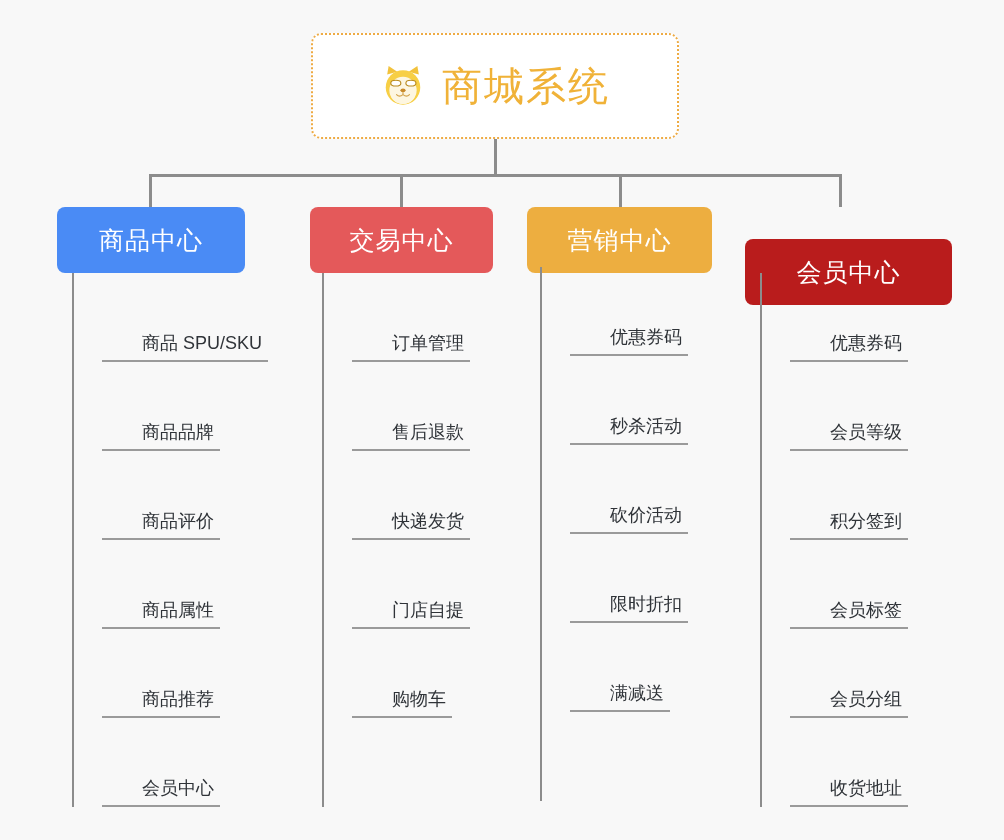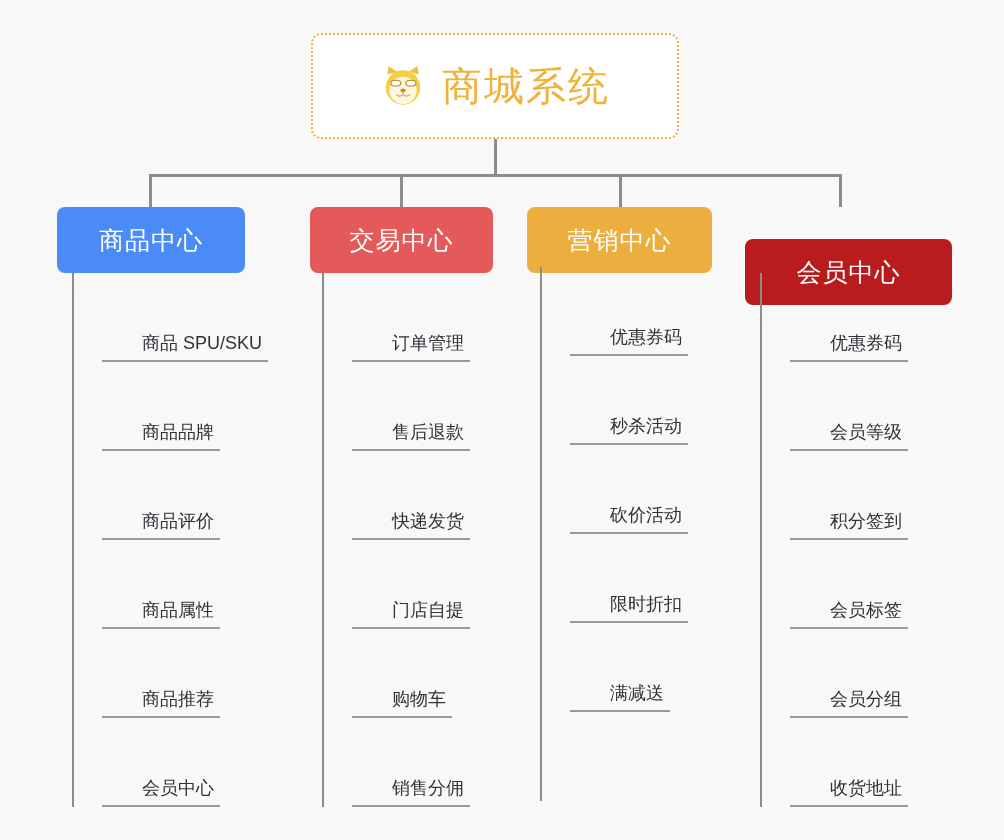--- a/index.html
+++ b/index.html
@@ -192,25 +192,20 @@
     <div class="leaf-item">
       <span class="leaf-text-wrap">
         <span class="leaf-text">门店自提</span>
       </span>
     </div>
     <div class="leaf-item">
       <span class="leaf-text-wrap">
         <span class="leaf-text">购物车</span>
       </span>
     </div>
-    <div class="leaf-item">
-      <span class="leaf-text-wrap">
-        <span class="leaf-text">销售分佣</span>
-      </span>
-    </div>
   </div>
 
   <div class="leaf-col" style="left:540px; top:267px;">
     <div class="leaf-spine" style="height:534px;"></div>
     <div class="leaf-item">
       <span class="leaf-text-wrap">
         <span class="leaf-text">优惠券码</span>
       </span>
     </div>
     <div class="leaf-item">

